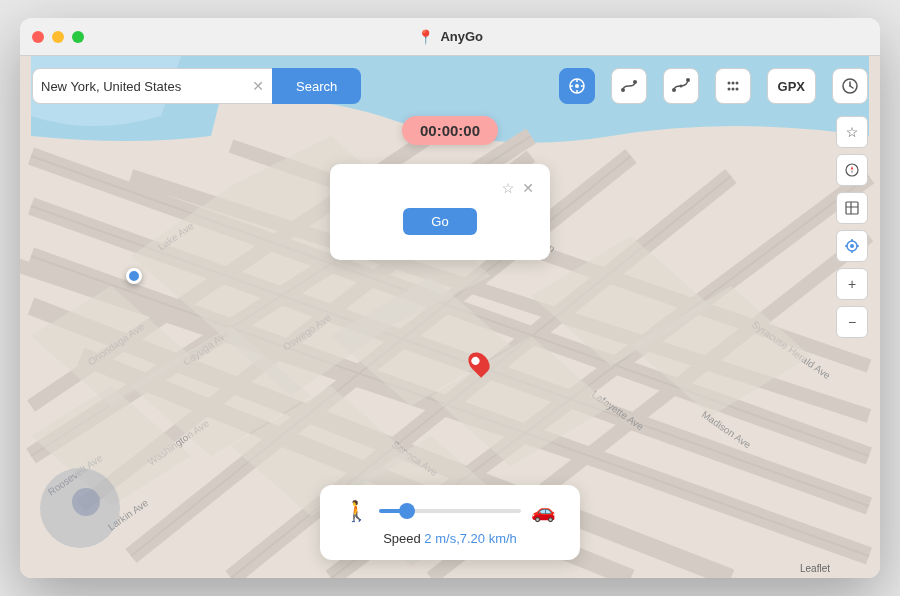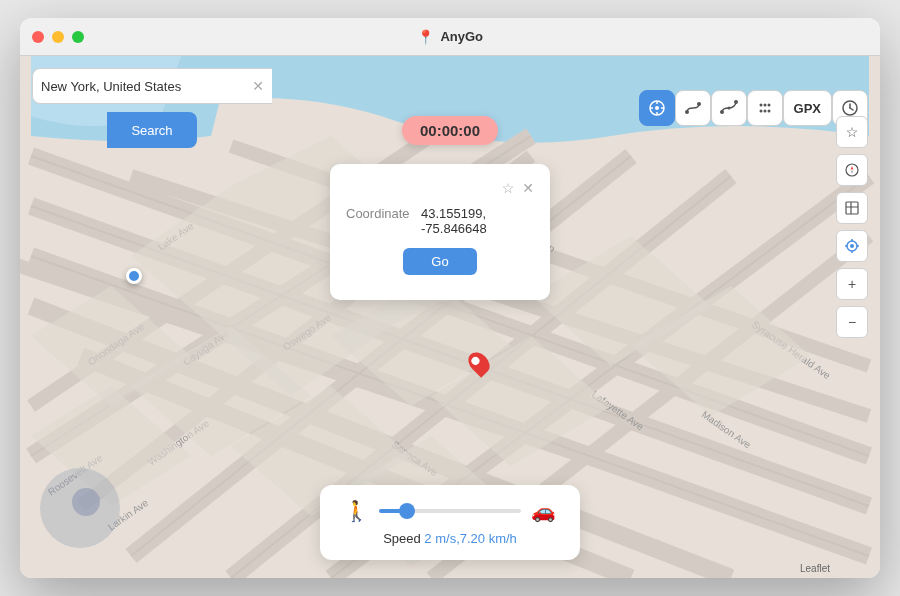--- a/index.html
+++ b/index.html
@@ -93,22 +93,21 @@
       right: 12px;
       display: flex;
       align-items: center;
       justify-content: space-between;
       z-index: 10;
     }
 
     .search-area {
       display: flex;
       align-items: center;
-      gap: 8px;
-      flex-direction: column;
+      gap: 0;
     }
 
     .search-input-wrapper {
       display: flex;
       align-items: center;
       background: white;
       border-radius: 8px 0 0 8px;
       border: 1px solid #d0d0d0;
       border-right: none;
       padding: 0 8px;
@@ -137,21 +136,21 @@
       border: none;
       border-radius: 0 8px 8px 0;
       font-size: 13px;
       font-weight: 500;
       cursor: pointer;
     }
 
     .right-toolbar {
       display: flex;
       align-items: flex-end;
-      gap: 0;
+      gap: 16px;
     }
 
     .toolbar-btn {
       width: 36px;
       height: 36px;
       background: white;
       border: 1px solid #d0d0d0;
       border-radius: 8px;
       display: flex;
       align-items: center;
@@ -549,24 +548,20 @@
 
     <div class="map-pin">
       <div class="pin-body"></div>
     </div>
 
     <div class="info-popup">
       <div class="popup-header">
         <button class="popup-icon-btn">☆</button>
         <button class="popup-icon-btn">✕</button>
       </div>
-      <div class="popup-row">
-        <span class="popup-label">Coordinate</span>
-        <span class="popup-value">43.155199, -75.846648</span>
-      </div>
       <button class="popup-go-btn">Go</button>
     </div>
 
     <div class="speed-panel">
       <div class="speed-icons">
         <span class="speed-walk-icon">🚶</span>
         <div class="speed-slider-wrapper">
           <div class="speed-slider-track">
             <div class="speed-slider-fill"></div>
             <div class="speed-slider-thumb"></div>

